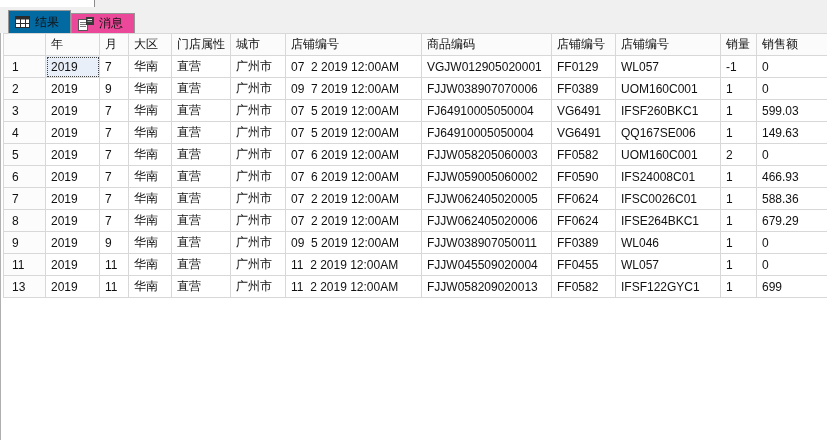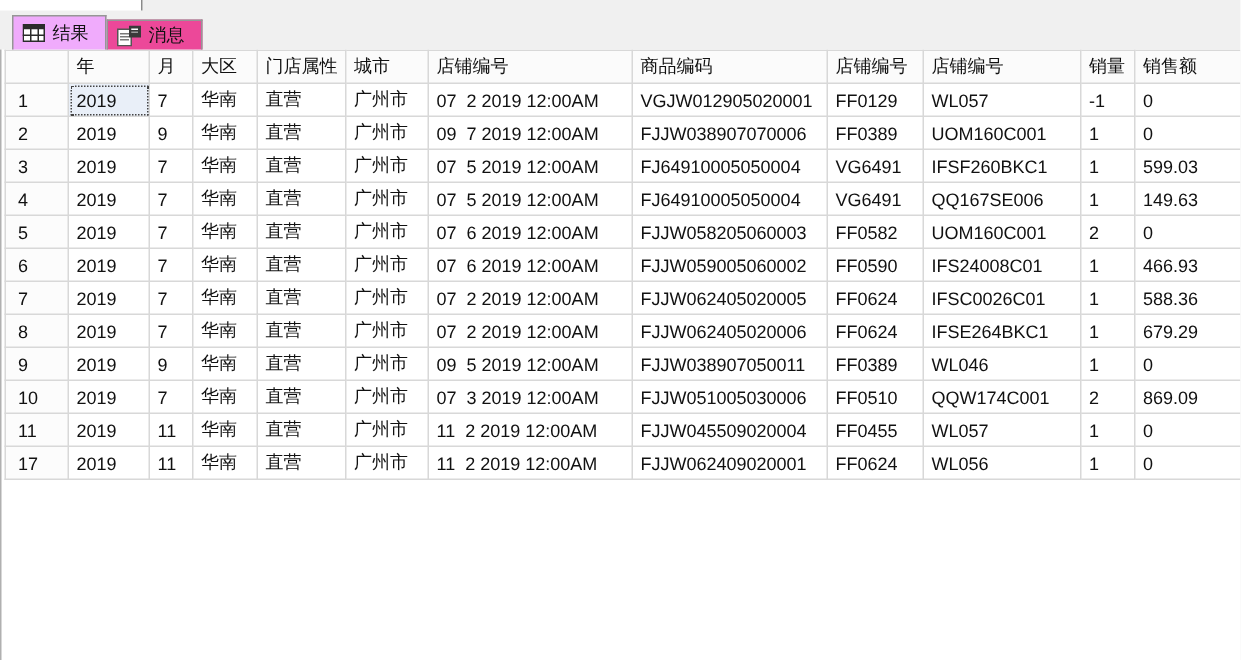--- a/index.html
+++ b/index.html
@@ -34,21 +34,21 @@
     height: 20px;
     padding: 0 11px 0 6px;
     background: #ec4899;
     border: 1px solid #969696;
     border-bottom: none;
     cursor: default;
     white-space: nowrap;
   }
   .tab.active {
     height: 23px;
-    background: #f0abfc;
+    background: #0369a1;
     position: relative;
     z-index: 2;
   }
   .tab .ticon { display: inline-flex; align-items: center; }
   
   .gridwrap {
     height: 407px;
     background: #ffffff;
     border-left: 1px solid #b0b0b0;
     padding-left: 2px;
@@ -268,58 +268,44 @@
             <td>直营</td>
             <td>广州市</td>
             <td>09  5 2019 12:00AM</td>
             <td>FJJW038907050011</td>
             <td>FF0389</td>
             <td>WL046</td>
             <td>1</td>
             <td>0</td>
           </tr>
           <tr>
-            <td class="rowhead">10</td>
-            <td>2019</td>
-            <td>7</td>
-            <td>华南</td>
-            <td>直营</td>
-            <td>广州市</td>
-            <td>07  3 2019 12:00AM</td>
-            <td>FJJW051005030006</td>
-            <td>FF0510</td>
-            <td>QQW174C001</td>
-            <td>2</td>
-            <td>869.09</td>
-          </tr>
-          <tr>
             <td class="rowhead">11</td>
             <td>2019</td>
             <td>11</td>
             <td>华南</td>
             <td>直营</td>
             <td>广州市</td>
             <td>11  2 2019 12:00AM</td>
             <td>FJJW045509020004</td>
             <td>FF0455</td>
             <td>WL057</td>
             <td>1</td>
             <td>0</td>
           </tr>
           <tr>
-            <td class="rowhead">17</td>
+            <td class="rowhead">13</td>
             <td>2019</td>
             <td>11</td>
             <td>华南</td>
             <td>直营</td>
             <td>广州市</td>
             <td>11  2 2019 12:00AM</td>
-            <td>FJJW062409020001</td>
-            <td>FF0624</td>
-            <td>WL056</td>
-            <td>1</td>
-            <td>0</td>
+            <td>FJJW058209020013</td>
+            <td>FF0582</td>
+            <td>IFSF122GYC1</td>
+            <td>1</td>
+            <td>699</td>
           </tr>
         </tbody>
     </table>
   </div>
 
 </div>
 
 </body></html>

